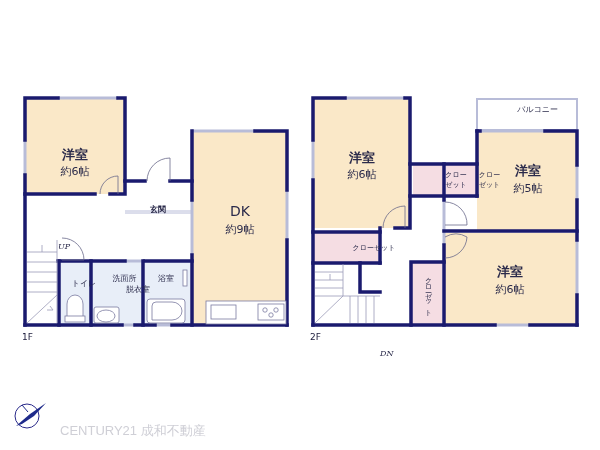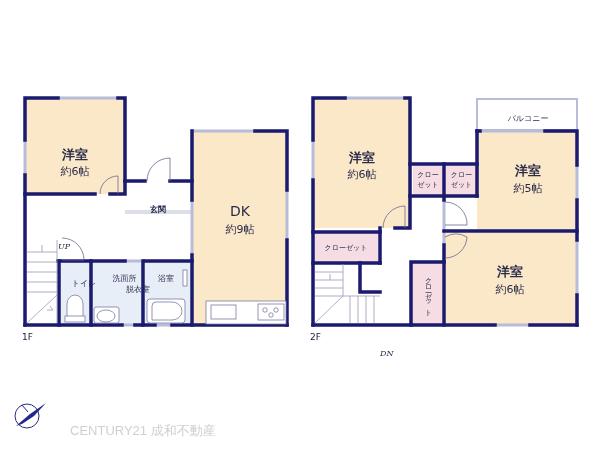--- a/index.html
+++ b/index.html
@@ -2,23 +2,23 @@
 <html><head>
 <meta charset="utf-8">
 <style>
   html,body{margin:0;padding:0;background:#ffffff;}
   body{width:600px;height:450px;position:relative;overflow:hidden;font-family:"DejaVu Sans",sans-serif;}
   #plan{position:absolute;left:0;top:0;}
   .lbl{position:absolute;color:#2a2a4a;text-align:center;white-space:nowrap;}
   .room-name{font-size:13px;font-weight:bold;}
   .room-size{font-size:11px;}
   .small{font-size:8px;}
-  .tiny{font-size:7px;line-height:9px;}
+  .tiny{font-size:7px;line-height:9px;padding-left:28px;}
   .floor-label{position:absolute;font-size:9px;color:#1a1a3a;}
-  .brand{position:absolute;left:60px;top:422px;font-size:13px;color:#cfcfd6;font-family:"Liberation Sans",sans-serif;margin-left:10px;}
+  .brand{position:absolute;left:60px;top:422px;font-size:13px;color:#cfcfd6;font-family:"Liberation Sans",sans-serif;}
   .vtext{writing-mode:vertical-rl;font-size:7px;color:#2a2a4a;position:absolute;}
 </style>
 </head>
 <body>
 
 <svg id="plan" width="600" height="450" viewBox="0 0 600 450">
 
   <rect x="25" y="98" width="100" height="96" fill="#fae8c8"></rect>
   <rect x="192" y="131" width="95" height="194" fill="#fae8c8"></rect>
   <rect x="60" y="262" width="30" height="63" fill="#e8eef8"></rect>
@@ -187,21 +187,21 @@
 <div class="lbl small" style="left:148px;top:273px;width:36px;text-align:center;">浴室</div>
 <div class="lbl small" style="left:58px;top:242px;font-style:italic;font-family:'DejaVu Serif',serif;">UP</div>
 <div class="floor-label" style="left:22px;top:332px;">1F</div>
 
 <div class="lbl room-name" style="left:342px;top:149px;width:40px;">洋室</div>
 <div class="lbl room-size" style="left:342px;top:167px;width:40px;">約6帖</div>
 <div class="lbl room-name" style="left:508px;top:162px;width:40px;">洋室</div>
 <div class="lbl room-size" style="left:508px;top:181px;width:40px;">約5帖</div>
 <div class="lbl room-name" style="left:490px;top:263px;width:40px;">洋室</div>
 <div class="lbl room-size" style="left:490px;top:282px;width:40px;">約6帖</div>
-<div class="lbl small" style="left:498px;top:113px;width:60px;">バルコニー</div>
+<div class="lbl small" style="left:498px;top:104px;width:60px;text-align:right;">バルコニー</div>
 
 <div class="lbl tiny" style="left:413px;top:171px;width:30px;">クロー</div>
 <div class="lbl tiny" style="left:413px;top:181px;width:30px;">ゼット</div>
 <div class="lbl tiny" style="left:446px;top:171px;width:31px;">クロー</div>
 <div class="lbl tiny" style="left:446px;top:181px;width:31px;">ゼット</div>
 <div class="lbl tiny" style="left:315px;top:244px;width:62px;">クローゼット</div>
 <div class="vtext" style="left:423px;top:272px;">クローゼット</div>
 <div class="lbl small" style="left:380px;top:305px;font-style:italic;font-family:'DejaVu Serif',serif;margin-top:44px;">DN</div>
 <div class="floor-label" style="left:310px;top:332px;">2F</div>
 

